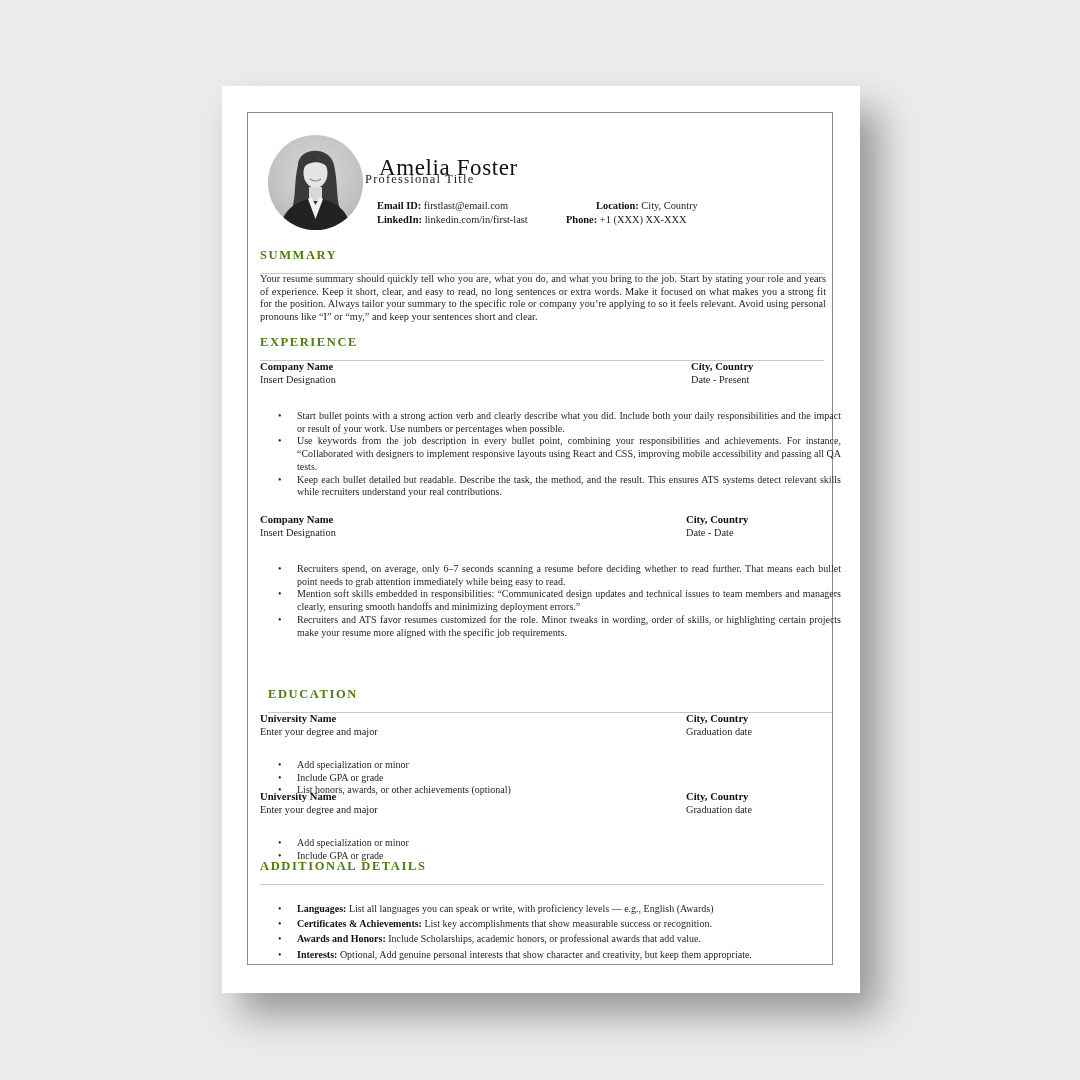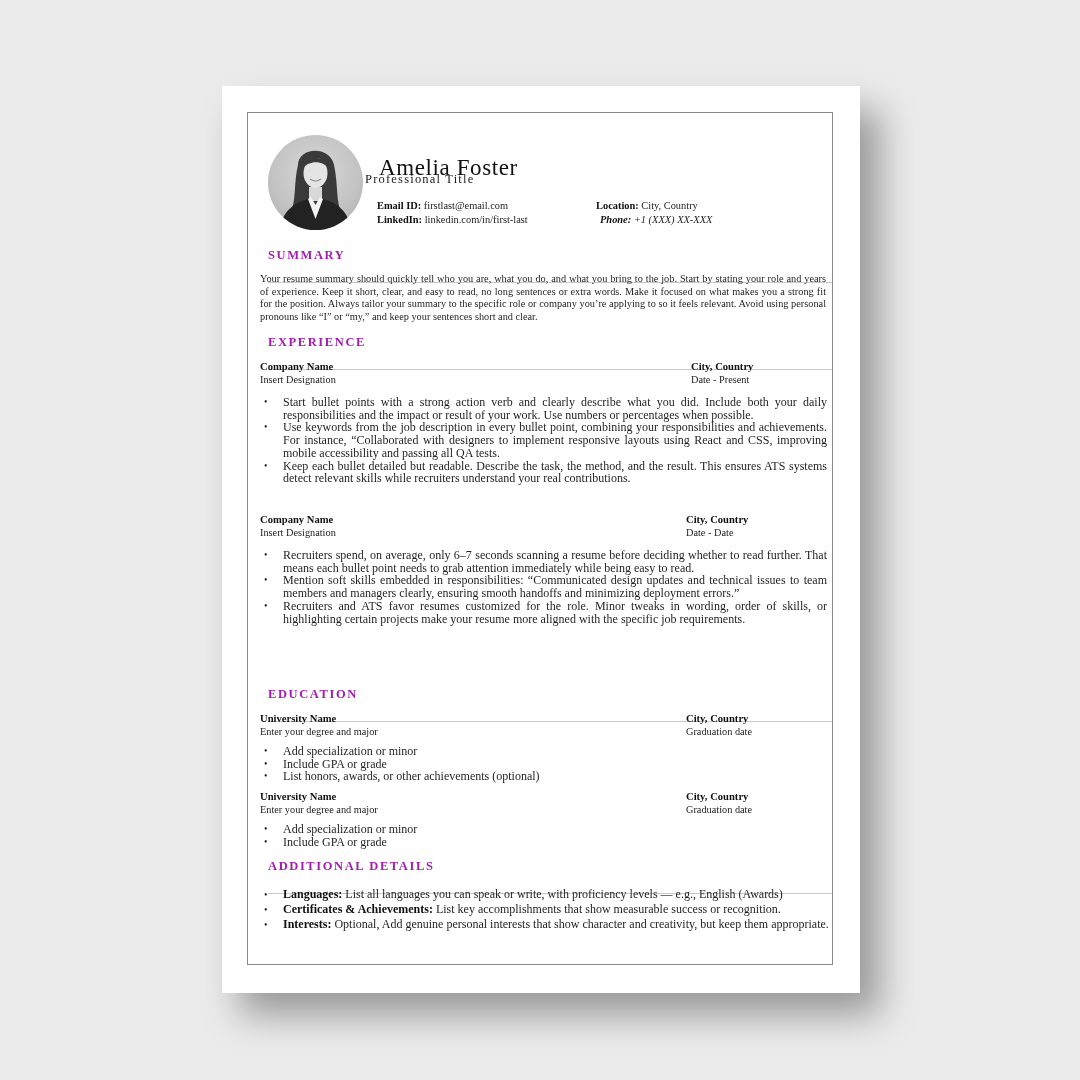--- a/index.html
+++ b/index.html
@@ -38,35 +38,35 @@
   .ptitle {
     position:absolute; left:365px; top:172px;
     font-size:12.5px; letter-spacing:1.2px; color:#222;
     white-space:nowrap;
   }
   .contact {
     position:absolute; font-size:10.4px; white-space:nowrap; color:#222;
   }
   .contact b { color:#111; }
   .sec-head {
-    position:absolute; left:268px; width:564px;
-    font-size:12.5px; font-weight:bold; letter-spacing:1.6px; color:#a21caf;
+    position:absolute; left:260px; width:564px;
+    font-size:12.5px; font-weight:bold; letter-spacing:1.6px; color:#4d7c0f;
     border-bottom:1px solid #c8c8c8;
-    padding-bottom:19px;
+    padding-bottom:10px;
   }
   .para {
     position:absolute; left:260px; width:566px;
     font-size:10.3px; line-height:12.6px; color:#1f1f1f;
     text-align:justify;
   }
   .bold-line { position:absolute; font-size:10.6px; font-weight:bold; color:#111; white-space:nowrap; }
   .norm-line { position:absolute; font-size:10.3px; color:#222; white-space:nowrap; }
   ul.bul {
-    position:absolute; left:260px; width:564px; margin:3px; padding:0; list-style:none;
-    font-size:12px; line-height:12.7px; color:#1f1f1f;
+    position:absolute; left:260px; width:564px; margin:17px; padding:0; list-style:none;
+    font-size:10px; line-height:12.7px; color:#1f1f1f;
   }
   ul.bul li {
     position:relative; padding-left:20px; text-align:justify;
   }
   ul.bul li::before {
     content:"\2022"; position:absolute; left:1px; top:0; font-size:10px;
   }
   ul.bul.nojust li { text-align:left; white-space:nowrap; }
   ul.bul li b { color:#111; }
 </style>
@@ -105,21 +105,21 @@
   <span>firstlast@email.com</span>
 </div>
 <div class="contact" style="left:377px; top:214px;">
   <b>LinkedIn:</b>
   <span>linkedin.com/in/first-last</span>
 </div>
 <div class="contact" style="left:596px; top:200px;">
   <b>Location:</b>
   <span>City, Country</span>
 </div>
-<div class="contact" style="left:600px; top:214px;font-style:italic;">
+<div class="contact" style="left:566px; top:214px;">
   <b>Phone:</b>
   <span>+1 (XXX) XX-XXX</span>
 </div>
 
 <div class="sec-head" style="top:248px;">SUMMARY</div>
 <div class="para" style="top:273px;">Your resume summary should quickly tell who you are, what you do, and what you bring to the job. Start by stating your role and years of experience. Keep it short, clear, and easy to read, no long sentences or extra words. Make it focused on what makes you a strong fit for the position. Always tailor your summary to the specific role or company you’re applying to so it feels relevant. Avoid using personal pronouns like “I” or “my,” and keep your sentences short and clear.</div>
 
 <div class="sec-head" style="top:335px;">EXPERIENCE</div>
 
 <div class="bold-line" style="left:260px; top:361px;">Company Name</div>
@@ -137,21 +137,21 @@
 <div class="norm-line" style="left:260px; top:527px;">Insert Designation</div>
 <div class="bold-line" style="left:686px; top:514px;">City, Country</div>
 <div class="norm-line" style="left:686px; top:527px;">Date - Date</div>
 
 <ul class="bul" style="top:546px;">
   <li>Recruiters spend, on average, only 6–7 seconds scanning a resume before deciding whether to read further. That means each bullet point needs to grab attention immediately while being easy to read.</li>
   <li>Mention soft skills embedded in responsibilities: “Communicated design updates and technical issues to team members and managers clearly, ensuring smooth handoffs and minimizing deployment errors.”</li>
   <li>Recruiters and ATS favor resumes customized for the role. Minor tweaks in wording, order of skills, or highlighting certain projects make your resume more aligned with the specific job requirements.</li>
 </ul>
 
-<div class="sec-head" style="top:687px;">EDUCATION</div>
+<div class="sec-head" style="top:687px;margin-left:8px;">EDUCATION</div>
 
 <div class="bold-line" style="left:260px; top:713px;">University Name</div>
 <div class="norm-line" style="left:260px; top:726px;">Enter your degree and major</div>
 <div class="bold-line" style="left:686px; top:713px;">City, Country</div>
 <div class="norm-line" style="left:686px; top:726px;">Graduation date</div>
 <ul class="bul nojust" style="top:742px;">
   <li>Add specialization or minor</li>
   <li>Include GPA or grade</li>
   <li>List honors, awards, or other achievements (optional)</li>
 </ul>
@@ -162,14 +162,15 @@
 <div class="norm-line" style="left:686px; top:804px;">Graduation date</div>
 <ul class="bul nojust" style="top:820px;">
   <li>Add specialization or minor</li>
   <li>Include GPA or grade</li>
 </ul>
 
 <div class="sec-head" style="top:859px;">ADDITIONAL DETAILS</div>
 <ul class="bul nojust" style="top:884px; line-height:15.2px;">
   <li><b>Languages:</b><span> List all languages you can speak or write, with proficiency levels — e.g., English (Awards)</span></li>
   <li><b>Certificates &amp; Achievements:</b><span> List key accomplishments that show measurable success or recognition.</span></li>
+  <li><b>Awards and Honors:</b><span> Include Scholarships, academic honors, or professional awards that add value.</span></li>
   <li><b>Interests:</b><span> Optional, Add genuine personal interests that show character and creativity, but keep them appropriate.</span></li>
 </ul>
 
 </body></html>

